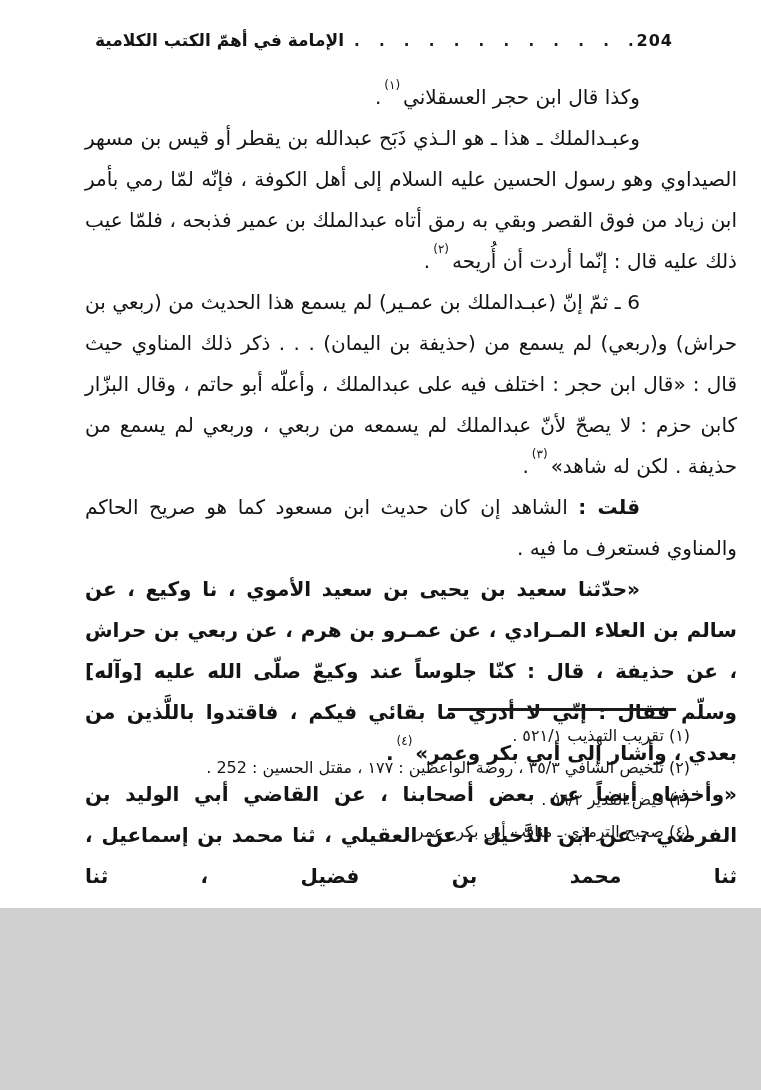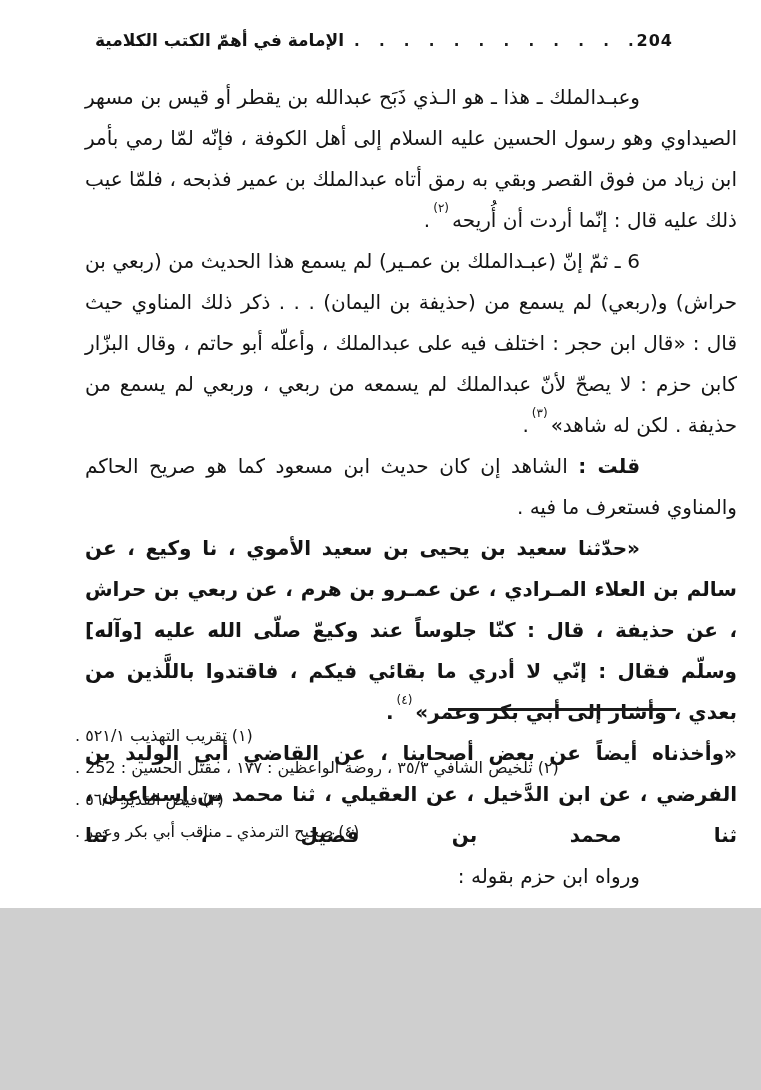--- a/index.html
+++ b/index.html
@@ -52,21 +52,21 @@
     top:-7px;
     margin:0 3px;
     font-weight:normal;
   }
   
   .fnotes {
     position:absolute;
     right:71px; left:75px; bottom:60px;
     font-size:16px;
     line-height:32px;
-    text-align:left;
+    text-align:right;
   }
   .fn-rule {
     width:228px;
     height:0;
     border-top:3px solid #1b1b1b;
     margin:0 14px 9px 0;
   }
   .fn { white-space:nowrap; overflow:hidden; }
   .fn-marker { margin-left:5px; }
 </style>
@@ -76,20 +76,21 @@
 <div class="page">
 
   <header class="hdr">
     <span class="hdr-title">الإمامة في أهمّ الكتب الكلامية</span>
     <span class="hdr-dots">. . . . . . . . . . . . . . . . . . . . . . . . . . . . . . . . . . . . . . . .</span>
     <span class="hdr-num">204</span>
   </header>
 
   <main class="body">
 
+    <p class="para indent"><span>وكذا قال ابن حجر العسقلاني</span><sup class="fnref">(١)</sup><span>.</span></p>
 
     <p class="para indent"><span>وعبـدالملك ـ هذا ـ هو الـذي ذَبَح عبدالله بن يقطر أو قيس بن مسهر الصيداوي وهو رسول الحسين عليه السلام إلى أهل الكوفة ، فإنّه لمّا رمي بأمر ابن زياد من فوق القصر وبقي به رمق أتاه عبدالملك بن عمير فذبحه ، فلمّا عيب ذلك عليه قال : إنّما أردت أن أُريحه</span><sup class="fnref">(٢)</sup><span>.</span></p>
 
     <p class="para indent"><span>6 ـ ثمّ إنّ (عبـدالملك بن عمـير) لم يسمع هذا الحديث من (ربعي بن حراش) و(ربعي) لم يسمع من (حذيفة بن اليمان) . . . ذكر ذلك المناوي حيث قال : «قال ابن حجر : اختلف فيه على عبدالملك ، وأعلّه أبو حاتم ، وقال البزّار كابن حزم : لا يصحّ لأنّ عبدالملك لم يسمعه من ربعي ، وربعي لم يسمع من حذيفة . لكن له شاهد»</span><sup class="fnref">(٣)</sup><span>.</span></p>
 
     <p class="para indent"><strong class="lead">قلت :</strong><span> الشاهد إن كان حديث ابن مسعود كما هو صريح الحاكم والمناوي فستعرف ما فيه .</span></p>
 
 
     <p class="para indent quote-bold"><span>«حدّثنا سعيد بن يحيى بن سعيد الأموي ، نا وكيع ، عن سالم بن العلاء المـرادي ، عن عمـرو بن هرم ، عن ربعي بن حراش ، عن حذيفة ، قال : كنّا جلوساً عند وكيعّ صلّى الله عليه [وآله] وسلّم فقال : إنّي لا أدري ما بقائي فيكم ، فاقتدوا باللَّذين من بعدي ، وأشار إلى أبي بكر وعمر»</span><sup class="fnref">(٤)</sup><span>.</span></p>
 

